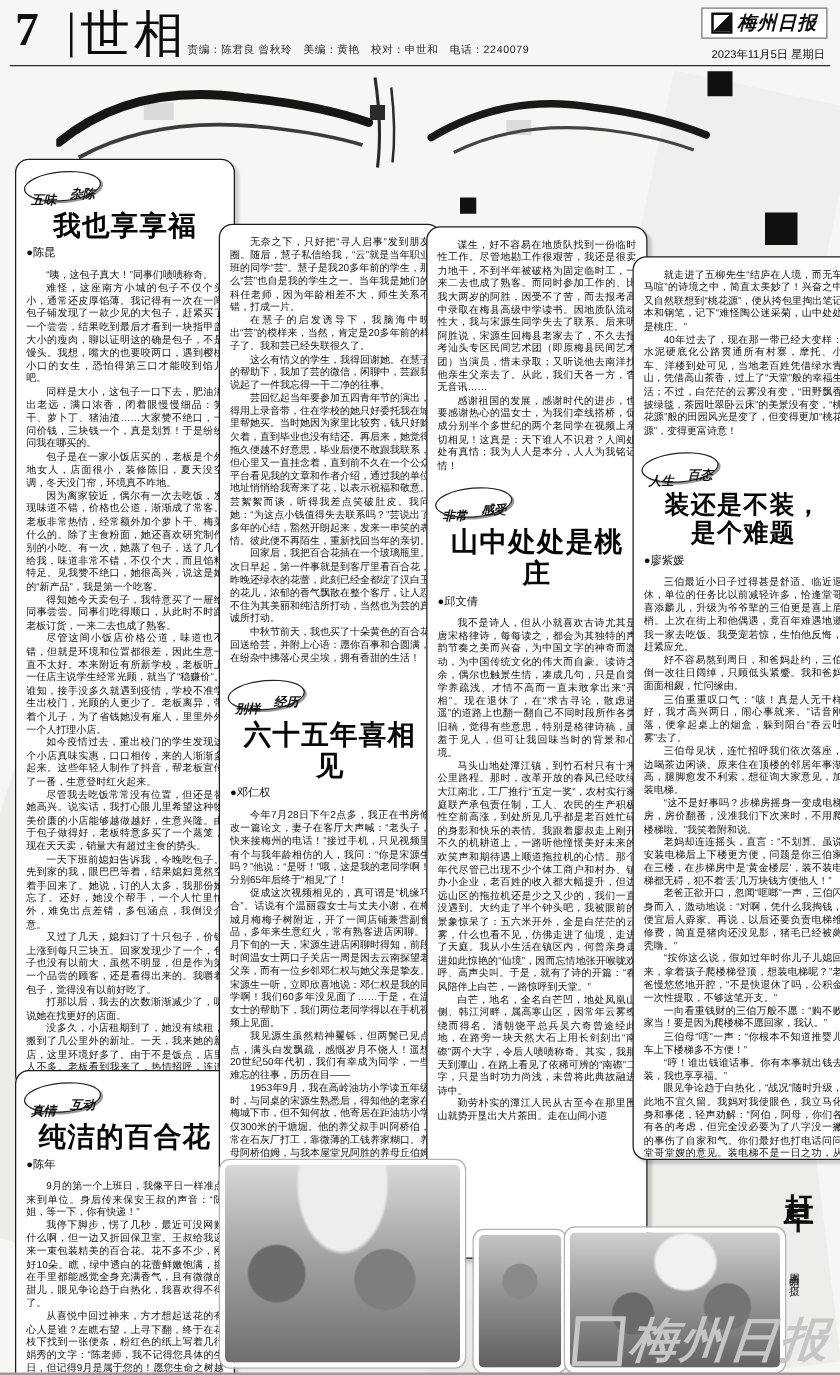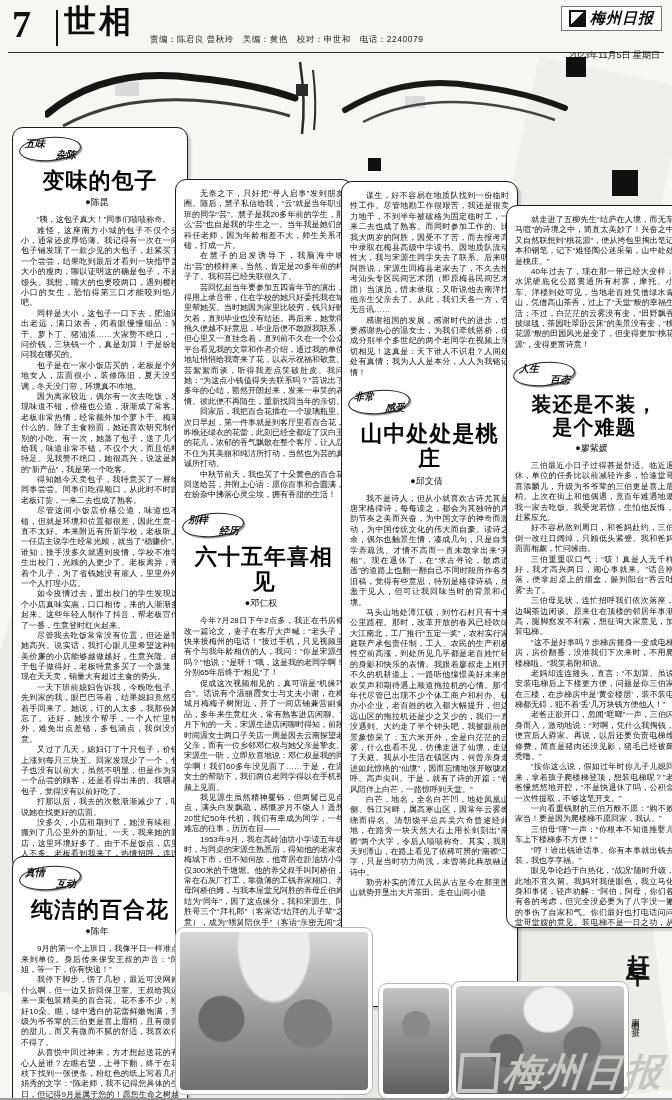--- a/index.html
+++ b/index.html
@@ -10,27 +10,27 @@
   .bg-shape{position:absolute;background:#e3e3e0;z-index:0;}
   .bg-1{left:-40px;top:580px;width:270px;height:430px;transform:rotate(18deg);opacity:.55;}
   .bg-2{left:330px;top:880px;width:330px;height:230px;transform:rotate(-7deg);opacity:.5;}
   .bg-3{left:520px;top:70px;width:150px;height:170px;transform:rotate(12deg);opacity:.35;}
   .bg-4{left:100px;top:1020px;width:300px;height:120px;transform:rotate(9deg);opacity:.45;}
 
   
   .header{position:absolute;left:10px;top:4px;width:652px;height:46px;z-index:5;}
   .pageno{position:absolute;left:2px;top:-2px;font-size:38px;font-weight:bold;font-family:"Liberation Serif",serif;color:#111;}
   .vdiv{position:absolute;left:46px;top:6px;width:2px;height:36px;background:#111;}
-  .section-name{position:absolute;left:54px;top:-4px;font-size:32px;font-weight:700;letter-spacing:3px;color:#0d0d0d;}
+  .section-name{position:absolute;left:54px;top:-4px;font-size:40px;font-weight:400;letter-spacing:3px;color:#0d0d0d;}
   .credits{position:absolute;left:140px;bottom:4px;font-size:8.5px;color:#222;letter-spacing:.5px;margin-top:28px;}
   .masthead{position:absolute;right:0;top:2px;border:1px solid #777;background:#fff;
             padding:2px 7px;display:flex;align-items:center;gap:4px;}
   .mh-icon{width:13px;height:13px;border:2px solid #111;background:linear-gradient(135deg,transparent 48%,#111 49%);}
   .mh-text{font-size:15px;font-weight:bold;font-style:italic;font-family:"Liberation Serif",serif;color:#0c0c0c;letter-spacing:1px;}
-  .pub-date{position:absolute;right:2px;top:45px;font-size:9px;color:#111;}
+  .pub-date{position:absolute;right:2px;top:33px;font-size:9px;color:#111;}
   .header-rule{position:absolute;left:8px;top:52px;width:656px;height:1px;background:#2a2a2a;z-index:5;}
 
   
   .roof{position:absolute;left:45px;top:52px;z-index:1;}
   .deco-square{position:absolute;background:#101010;z-index:1;}
   .sq-1{left:566px;top:57px;width:20px;height:20px;}
   .sq-2{left:296px;top:84px;width:12px;height:12px;background:#2b2b2b;}
   .sq-3{left:612px;top:170px;width:26px;height:26px;}
   .sq-4{left:368px;top:158px;width:13px;height:13px;}
 
@@ -38,26 +38,26 @@
   .article-box{position:absolute;background:#fff;border:1.5px solid #1c1c1c;border-radius:11px;
                box-shadow:3px 3px 2px rgba(0,0,0,.16);padding:9px 8px;overflow:hidden;z-index:2;}
   .box-1{left:12px;top:127px;width:158px;height:724px;}
   .box-2{left:12px;top:856px;width:158px;height:236px;}
   .box-3{left:175px;top:139px;width:160px;height:774px;margin-top:40px;}
   .box-4{left:341px;top:181px;width:159px;height:806px;}
   .box-5{left:506px;top:205px;width:159px;height:703px;}
 
   .badge{position:relative;width:62px;height:24px;margin:0 0 4px -2px;}
   .badge-oval{position:absolute;inset:0;border:1.2px solid #222;border-radius:50%;transform:rotate(-5deg);box-shadow:1.5px 1.5px 0 #9a9a9a;background:#fff;}
-  .badge-t1{position:absolute;left:6px;top:0;font-size:10px;font-weight:bold;font-style:italic;color:#111;}
+  .badge-t1{position:absolute;left:6px;top:16px;font-size:10px;font-weight:bold;font-style:italic;color:#111;}
   .badge-t2{position:absolute;right:5px;bottom:-1px;font-size:10px;font-weight:bold;font-style:italic;color:#111;text-align:right;}
 
   .article-title{text-align:center;font-size:22px;font-weight:900;margin:7px 0 2px;letter-spacing:1px;color:#080808;white-space:pre-line;line-height:1.15;}
   .box-5 .article-title{font-size:20px;}
-  .author{text-align:center;font-size:9px;color:#111;margin:3px 6px 6px 0;}
+  .author{text-align:left;font-size:9px;color:#111;margin:3px 6px 6px 0;}
   .body p{font-size:8px;line-height:1.3;text-indent:2em;text-align:justify;margin:0;color:#101010;}
   .section-gap{height:12px;}
 
   
   .photo{position:absolute;border:4px solid #fff;outline:1px solid #b3b3b3;border-radius:8px;z-index:3;}
   .photo-a{left:176px;top:928px;width:188px;height:158px;background:
     radial-gradient(ellipse at 50% 10%,#ededed 0 26%,transparent 28%),
     radial-gradient(circle at 22% 55%,#6b6b6b 0 13%,transparent 14%),
     radial-gradient(circle at 68% 58%,#7e7e7e 0 15%,transparent 16%),
     linear-gradient(180deg,#d8d8d8 0%,#a9a9a9 40%,#6f6f6f 100%);}
@@ -115,21 +115,21 @@
   <div class="deco-square sq-2"></div>
   <div class="deco-square sq-3"></div>
   <div class="deco-square sq-4"></div>
 
   <section class="article-box box-1">
     <div class="badge">
       <span class="badge-oval"></span>
       <span class="badge-t1">五味</span>
       <span class="badge-t2">杂陈</span>
     </div>
-    <h2 class="article-title">变味的包子</h2>
+    <h2 class="article-title">我也享享福</h2>
     <div class="author">●陈昆</div>
     <div class="body">
         <p>“咦，这包子真大！”同事们啧啧称奇。</p>
         <p>难怪，这座南方小城的包子不仅个头小，通常还皮厚馅薄。我记得有一次在一间包子铺发现了一款少见的大包子，赶紧买了一个尝尝，结果吃到最后才看到一块指甲盖大小的瘦肉，聊以证明这的确是包子，不是馒头。我想，嘴大的也要咬两口，遇到樱桃小口的女生，恐怕得第三口才能咬到馅儿吧。</p>
         <p>同样是大小，这包子一口下去，肥油滋出老远，满口浓香，闭着眼慢慢细品：笋干、萝卜丁、猪油渣……大家赞不绝口，一问价钱，三块钱一个，真是划算！于是纷纷问我在哪买的。</p>
         <p>包子是在一家小饭店买的，老板是个外地女人，店面很小，装修陈旧，夏天没空调，冬天没门帘，环境真不咋地。</p>
         <p>因为离家较近，偶尔有一次去吃饭，发现味道不错，价格也公道，渐渐成了常客。老板非常热情，经常额外加个萝卜干、梅菜什么的。除了主食粉面，她还喜欢研究制作别的小吃。有一次，她蒸了包子，送了几个给我，味道非常不错，不仅个大，而且馅料特足。见我赞不绝口，她很高兴，说这是她的“新产品”，我是第一个吃客。</p>
         <p>得知她今天卖包子，我特意买了一屉给同事尝尝。同事们吃得顺口，从此时不时跟老板订货，一来二去也成了熟客。</p>
         <p>尽管这间小饭店价格公道，味道也不错，但就是环境和位置都很差，因此生意一直不太好。本来附近有所新学校，老板听上一任店主说学生经常光顾，就当了“稳赚价”。谁知，接手没多久就遇到疫情，学校不准学生出校门，光顾的人更少了。老板离异，带着个儿子，为了省钱她没有雇人，里里外外一个人打理小店。</p>
         <p>如今疫情过去，重出校门的学生发现这个小店真味实惠，口口相传，来的人渐渐多起来。这些年轻人制作了抖音，帮老板宣传了一番，生意登时红火起来。</p>
@@ -144,29 +144,30 @@
   <section class="article-box box-2">
     <div class="badge">
       <span class="badge-oval"></span>
       <span class="badge-t1">真情</span>
       <span class="badge-t2">互动</span>
     </div>
     <h2 class="article-title">纯洁的百合花</h2>
     <div class="author">●陈年</div>
     <div class="body">
         <p>9月的第一个上班日，我像平日一样准点来到单位。身后传来保安王叔的声音：“陈姐，等一下，你有快递！”</p>
-        <p>我停下脚步，愣了几秒，最近可没网购什么啊，但一边又折回保卫室。王叔给我递来一束包装精美的百合花。花不多不少，刚好10朵。瞧，绿中透白的花蕾鲜嫩饱满，升级为爷爷辈的三伯更是喜上眉梢，且有微微的甜儿，而又有微而不腻的舒适，我喜欢得不得了。</p>
+        <p>我停下脚步，愣了几秒，最近可没网购什么啊，但一边又折回保卫室。王叔给我递来一束包装精美的百合花。花不多不少，刚好10朵。瞧，绿中透白的花蕾鲜嫩饱满，攥在手里都能感觉全身充满香气，且有微微的甜儿，眼见争论趋于白热化，我喜欢得不得了。</p>
         <p>从喜悦中回过神来，方才想起送花的有心人是谁？左瞧右望，上寻下翻，终于在花枝下找到一张便条，粉红色的纸上写着几行娟秀的文字：“陈老师，我不记得您具体的生日，但记得9月是属于您的！愿您生命之树越来越葱茏，健康之花越开越艳丽！祝天天开心！教师节快乐！”</p>
       </div>
   </section>
 
   <section class="article-box box-3">
     <div class="body">
         <p>无奈之下，只好把“寻人启事”发到朋友圈。随后，慧子私信给我，“云”就是当年职业班的同学“芸”。慧子是我20多年前的学生，那么“芸”也自是我的学生之一。当年我是她们的科任老师，因为年龄相差不大，师生关系不错，打成一片。</p>
         <p>在慧子的启发诱导下，我脑海中映出“芸”的模样来，当然，肯定是20多年前的样子了。我和芸已经失联很久了。</p>
+        <p>这么有情义的学生，我得回谢她。在慧子的帮助下，我加了芸的微信，闲聊中，芸跟我说起了一件我忘得一干二净的往事。</p>
         <p>芸回忆起当年要参加五四青年节的演出，得用上录音带，住在学校的她只好委托我在城里帮她买。当时她因为家里比较穷，钱只好赊欠着，直到毕业也没有结还。再后来，她觉得拖久便越不好意思，毕业后便不敢跟我联系，但心里又一直挂念着，直到前不久在一个公众平台看见我的文章和作者介绍，通过我的单位地址悄悄给我寄来了花，以表示祝福和敬意。芸絮絮而谈，听得我差点笑破肚皮。我问她：“为这点小钱值得失去联系吗？”芸说出了多年的心结，豁然开朗起来，发来一串笑的表情。彼此便不再陌生，重新找回当年的亲切。</p>
         <p>回家后，我把百合花插在一个玻璃瓶里。次日早起，第一件事就是到客厅里看百合花，昨晚还绿衣的花蕾，此刻已经全都绽了汉白玉的花儿，浓郁的香气飘散在整个客厅，让人忍不住为其美丽和纯洁所打动，当然也为芸的真诚所打动。</p>
         <p>中秋节前天，我也买了十朵黄色的百合花回送给芸，并附上心语：愿你百事和合圆满，在纷杂中拂落心灵尘埃，拥有香甜的生活！</p>
       </div>
     <div class="section-gap"></div>
     <div class="badge">
       <span class="badge-oval"></span>
       <span class="badge-t1">别样</span>
       <span class="badge-t2">经历</span>
     </div>

